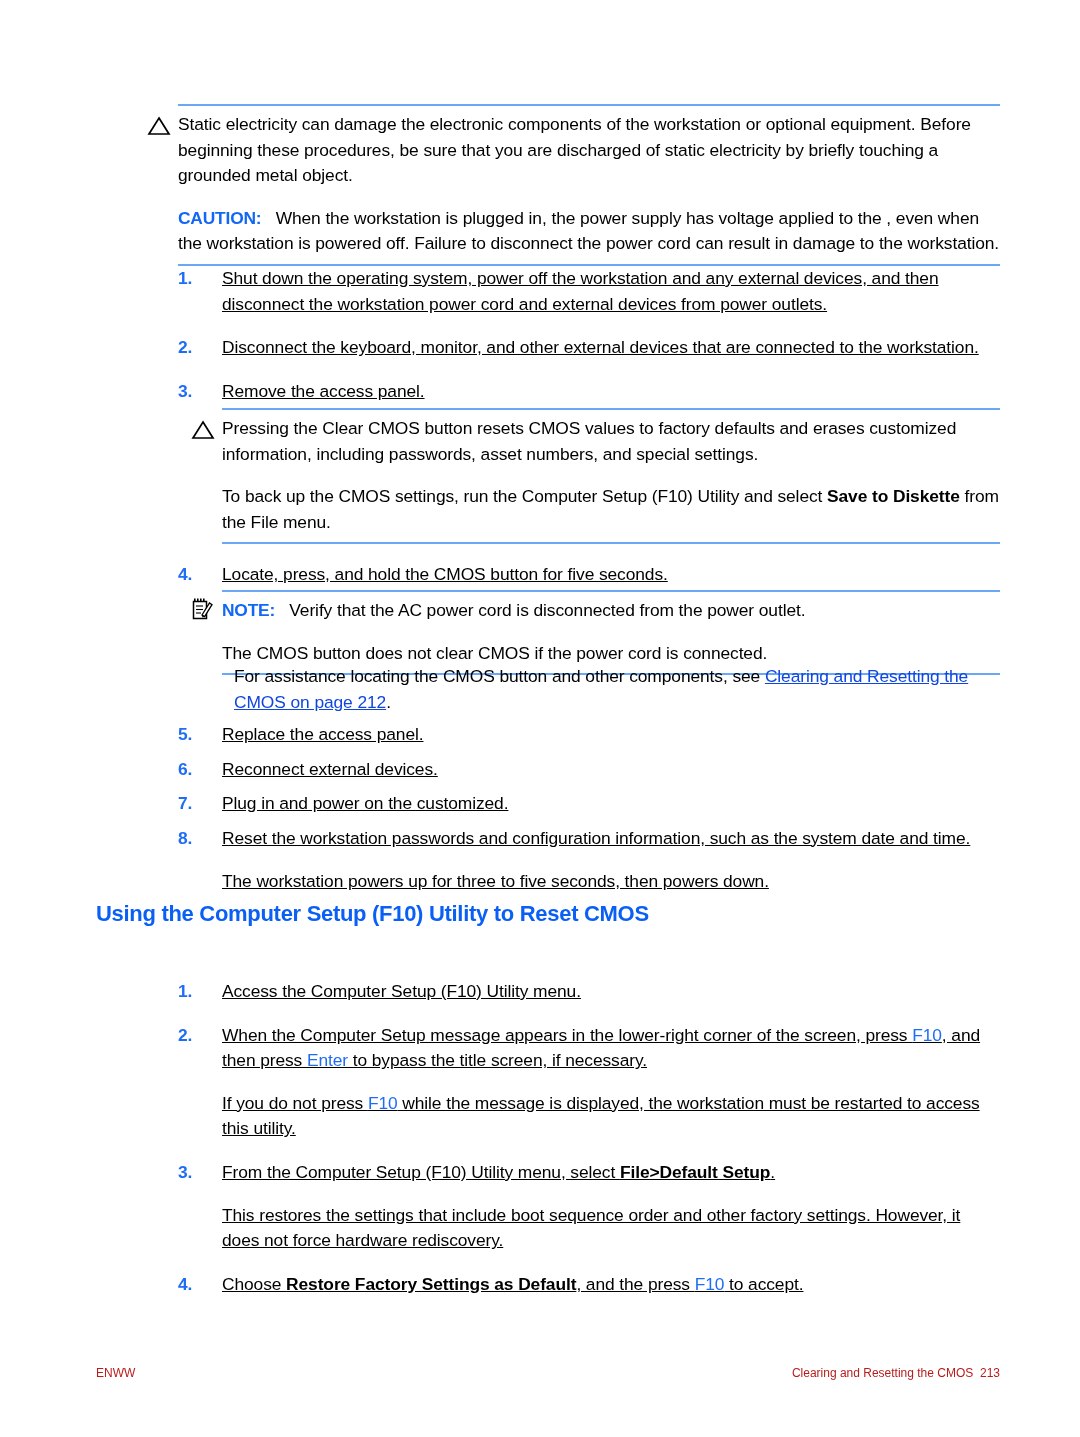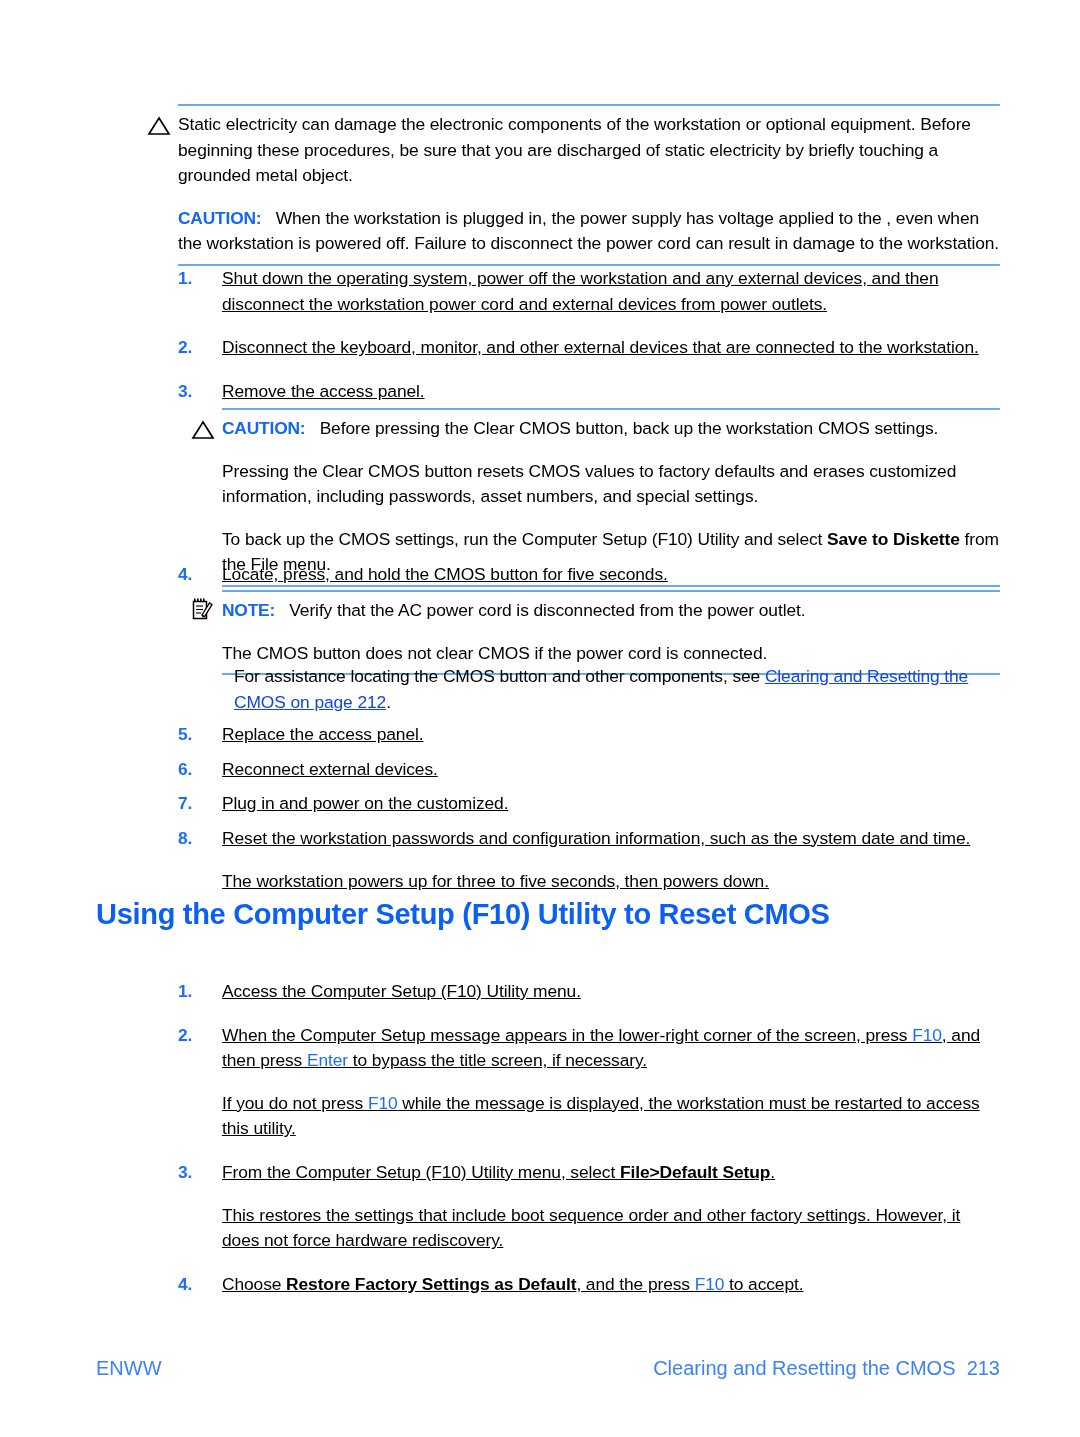--- a/index.html
+++ b/index.html
@@ -78,37 +78,37 @@
     font-weight: bold;
     font-size: 17.4px;
     line-height: 25.6px;
   }
   .oitem > p { margin: 0; text-decoration: underline; }
 
   
   .h2 {
     color: #0a5ff5;
     font-weight: bold;
-    font-size: 29px;
+    font-size: 22px;
     line-height: 32px;
     letter-spacing: -0.3px;
     margin: 0;
   }
 
   
   .footer {
     position: absolute;
     left: 96px;
     right: 80px;
     bottom: 57px;
     display: flex;
     justify-content: space-between;
     align-items: baseline;
-    font-size: 20px;
-    color: #3b82f6;
+    font-size: 12px;
+    color: #b91c1c;
   }
   .footer-right { white-space: pre; }
 </style>
 </head>
 <body>
 
 <div class="page">
 
   <div style="position:absolute; left:178px; top:104px; width:822px;">
     <div class="admon body-text">
@@ -142,21 +142,20 @@
     </div>
   </div>
 
   <div style="position:absolute; left:222px; top:408px; width:778px;">
     <div class="admon body-text">
       <span class="admon-icon">
         <svg width="24" height="22" viewBox="0 0 24 22">
           <polygon points="12,3 22,19 2,19" fill="none" stroke="#000" stroke-width="1.7"></polygon>
         </svg>
       </span>
-      <p><span class="admon-label">CAUTION:</span>&nbsp;&nbsp; <span>Before pressing the Clear CMOS button, back up the workstation CMOS settings.</span></p>
       <p>Pressing the Clear CMOS button resets CMOS values to factory defaults and erases customized information, including passwords, asset numbers, and special settings.</p>
       <p><span>To back up the CMOS settings, run the Computer Setup (F10) Utility and select </span><b>Save to Diskette</b><span> from the File menu.</span></p>
     </div>
   </div>
 
   <div style="position:absolute; left:178px; top:562px; width:822px;">
     <div class="oitem body-text">
       <span class="onum">4.</span>
       <p>Locate, press, and hold the CMOS button for five seconds.</p>
     </div>

